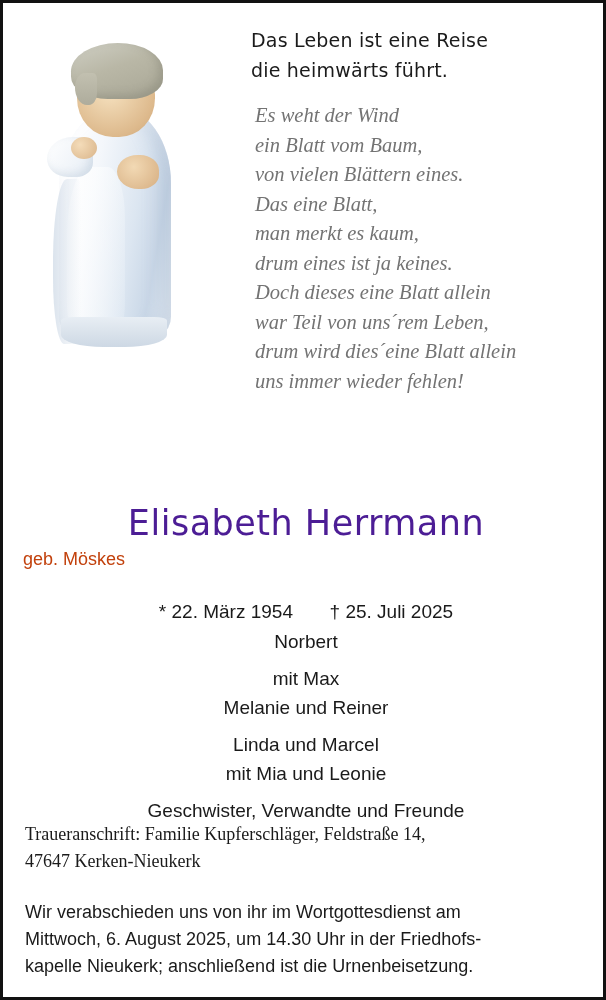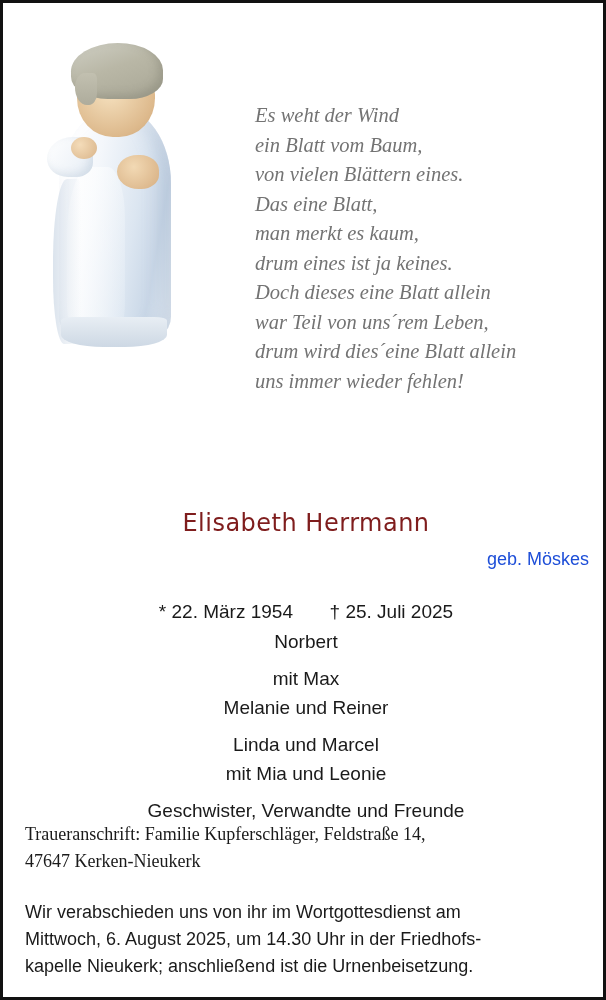--- a/index.html
+++ b/index.html
@@ -175,33 +175,33 @@
     color: #1a1a1a;
   }
 
   .name {
     position: absolute;
     left: 20px;
     top: 500px;
     width: 566px;
     text-align: center;
     font-family: "DejaVu Sans", sans-serif;
-    font-size: 24px;
+    font-size: 35px;
     line-height: 40px;
     letter-spacing: 0.5px;
-    color: #7f1d1d;
+    color: #4c1d95;
   }
   .maiden {
     position: absolute;
     left: 20px;
     top: 546px;
     width: 566px;
-    text-align: right;
+    text-align: left;
     font-size: 18px;
-    color: #1d4ed8;
+    color: #c2410c;
   }
   .dates {
     position: absolute;
     left: 20px;
     top: 598px;
     width: 566px;
     text-align: center;
     font-size: 19px;
     color: #1a1a1a;
   }
@@ -258,20 +258,24 @@
       <div class="fig-body"></div>
       <div class="fig-shadow-left"></div>
       <div class="fig-base"></div>
       <div class="fig-arm"></div>
       <div class="fig-hand"></div>
       <div class="fig-hand2"></div>
       <div class="fig-head"></div>
       <div class="fig-hair"></div>
     </div>
 
+    <div class="poem-top">
+      <div>Das Leben ist eine Reise</div>
+      <div>die heimwärts führt.</div>
+    </div>
 
     <div class="poem-main">
       <div>Es weht der Wind</div>
       <div>ein Blatt vom Baum,</div>
       <div>von vielen Blättern eines.</div>
       <div>Das eine Blatt,</div>
       <div>man merkt es kaum,</div>
       <div>drum eines ist ja keines.</div>
       <div>Doch dieses eine Blatt allein</div>
       <div>war Teil von uns´rem Leben,</div>

